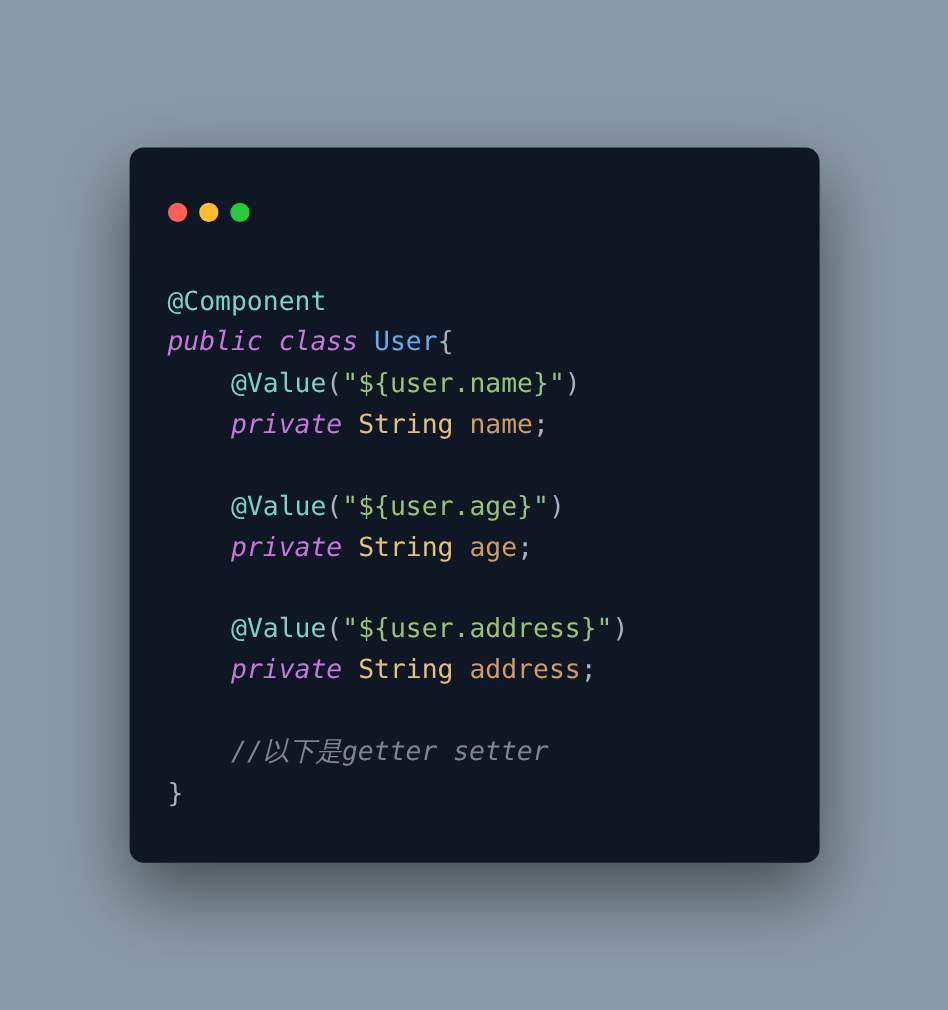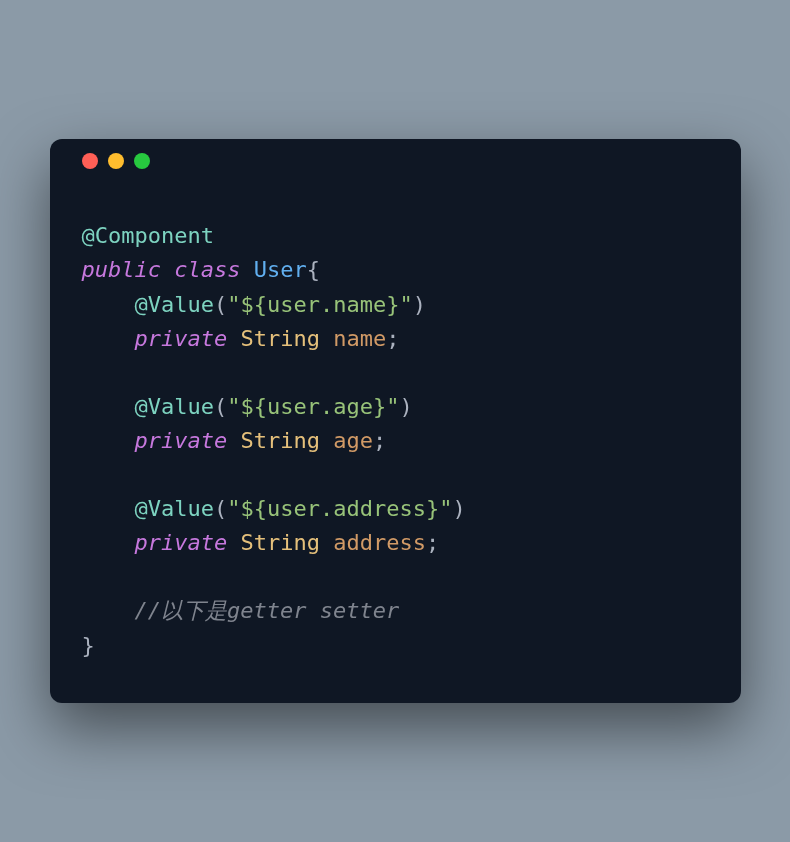--- a/index.html
+++ b/index.html
@@ -10,25 +10,25 @@
     body {
       width: 790px;
       height: 842px;
       background: #8b9aa7;
       display: flex;
       align-items: center;
       justify-content: center;
       font-family: 'Menlo', 'Monaco', 'Consolas', monospace;
     }
     .window {
-      width: 691px;
+      width: 575px;
       background: #0f1724;
       border-radius: 12px;
       box-shadow: 0 25px 60px rgba(0,0,0,0.5);
-      padding: 10px 32px 40px 32px;
+      padding: 42px 32px 40px 32px;
     }
     .traffic-lights {
       display: flex;
       gap: 10px;
       margin-bottom: 50px;
       margin-top: 4px;
     }
     .dot {
       width: 16px;
       height: 16px;

